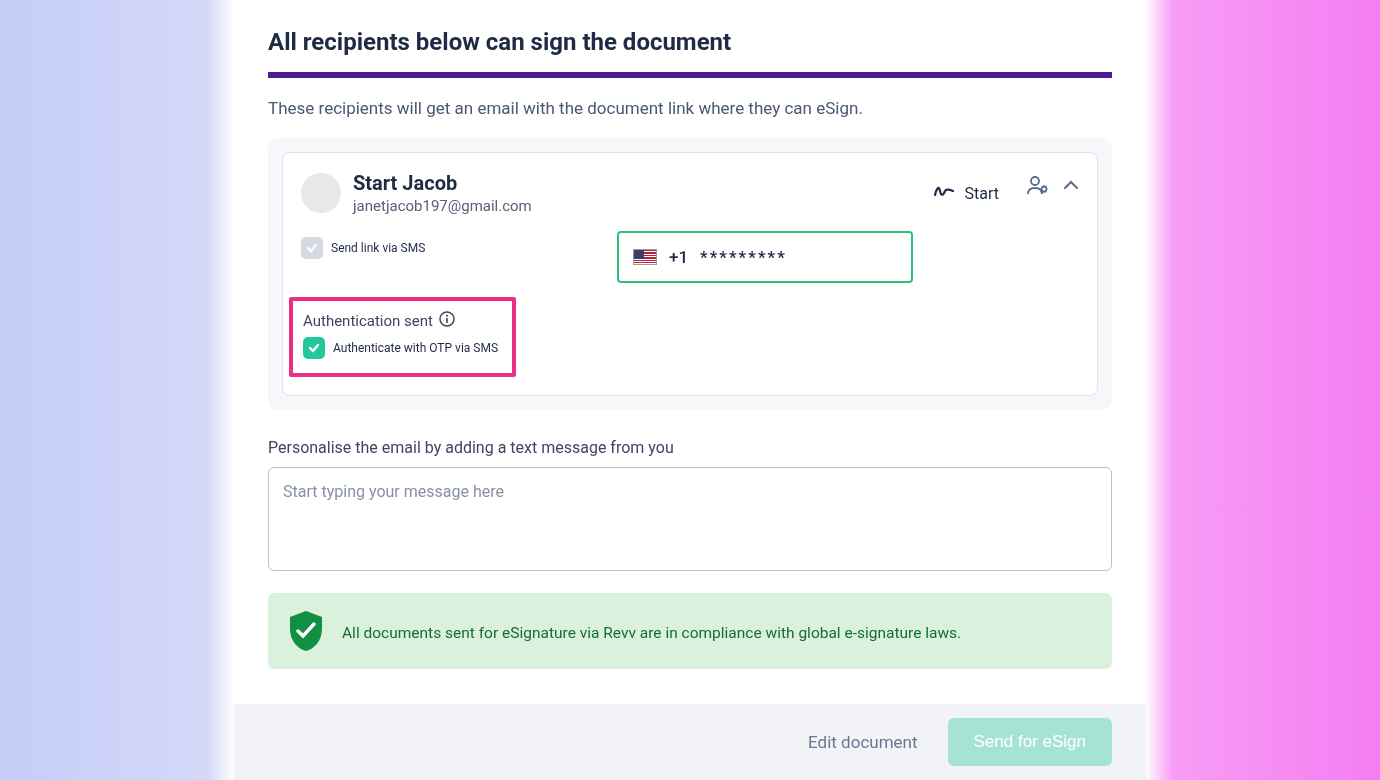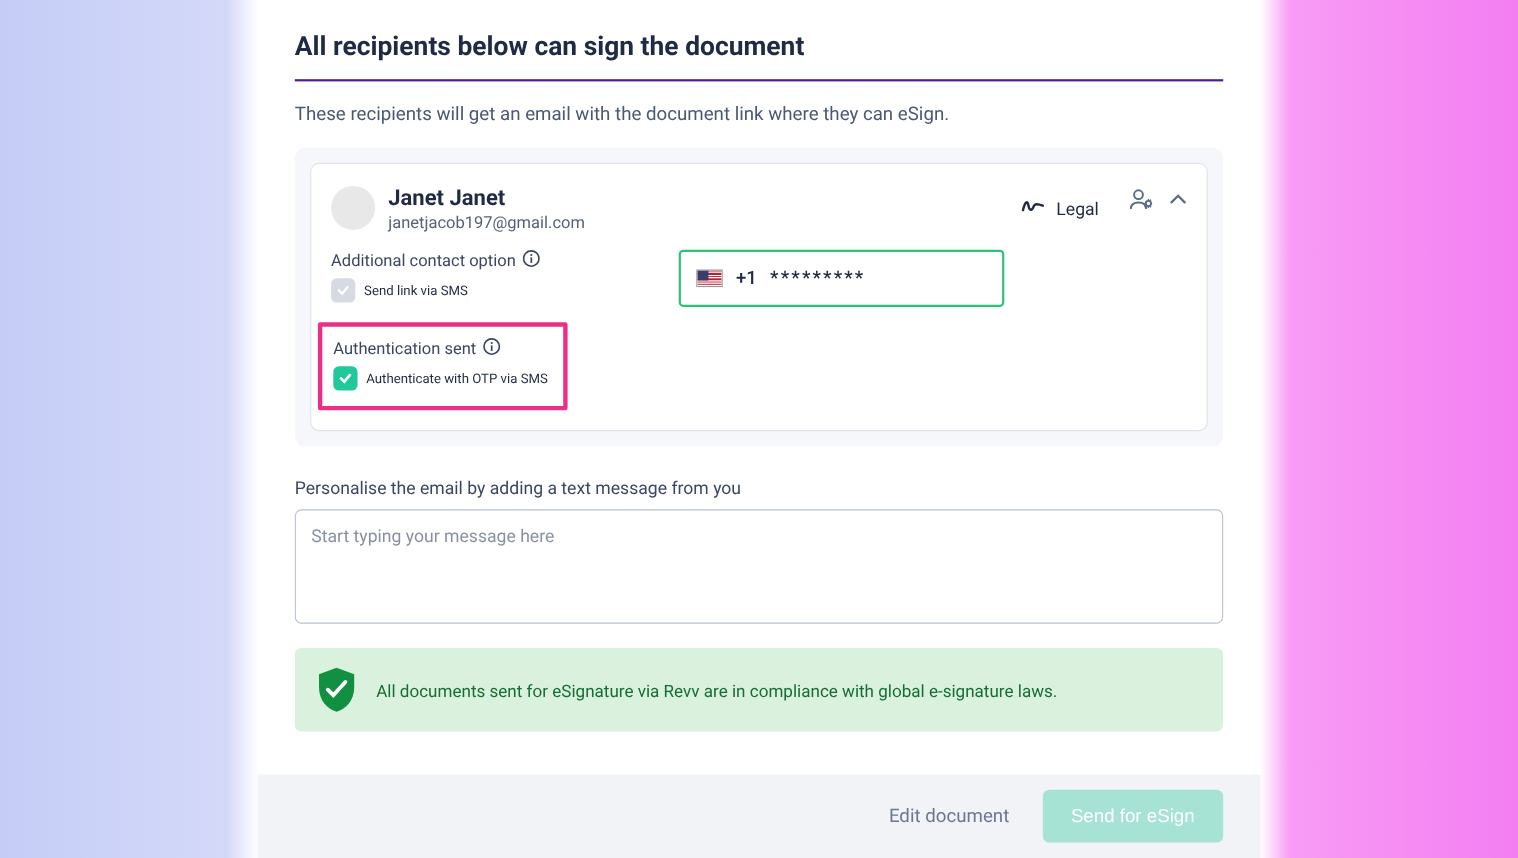--- a/index.html
+++ b/index.html
@@ -17,21 +17,21 @@
   width: 912px;
   height: 780px;
   padding: 28px 34px 0 34px;
   position: relative;
 }
 .title {
   font-size: 24px;
   font-weight: 700;
   color: #1f2a44;
   padding-bottom: 16px;
-  border-bottom: 2px solid #4c1d95;
+  border-bottom: 6px solid #4c1d95;
 }
 .subtitle {
   color: #4a5874;
   font-size: 17px;
   margin-top: 20px;
 }
 .recipient-outer {
   background: #f5f7fa;
   border-radius: 10px;
   padding: 14px;
@@ -185,60 +185,50 @@
 <div class="panel">
   <h1 class="title">All recipients below can sign the document</h1>
   <p class="subtitle">These recipients will get an email with the document link where they can eSign.</p>
 
   <div class="recipient-outer">
     <div class="recipient-card">
 
       <div class="rec-header">
         <div class="avatar"></div>
         <div class="name-block">
-          <div class="rec-name">Janet Janet</div>
+          <div class="rec-name">Start Jacob</div>
           <div class="rec-email">janetjacob197@gmail.com</div>
         </div>
         <div class="role-block">
           <span>
             <svg width="22" height="16" viewBox="0 0 22 16">
                 <path d="M2 12 C4 4,6 3,7 8 C8 13,10 13,12 8 C13 6,15 6,20 8" stroke="#1f2a44" stroke-width="2.2" fill="none" stroke-linecap="round"></path>
               </svg>
           </span>
-          <span class="role-text">Legal</span>
+          <span class="role-text">Start</span>
         </div>
         <div class="header-icons">
           <span class="icon-btn">
             <svg width="22" height="20" viewBox="0 0 22 20">
                 <circle cx="8" cy="6" r="4" fill="none" stroke="#5b6b8a" stroke-width="1.8"></circle>
                 <path d="M1 19c0-4 3-6 7-6s7 2 7 6" fill="none" stroke="#5b6b8a" stroke-width="1.8"></path>
                 <circle cx="17" cy="14" r="2.4" fill="none" stroke="#5b6b8a" stroke-width="1.6"></circle>
                 <path d="M17 10v1.4M17 16.6V18M13.6 14H15M19 14h1.4M14.6 11.6l1 1M18.4 16.4l1 1M18.4 11.6l1-1M14.6 16.4l-1 1" stroke="#5b6b8a" stroke-width="1.3"></path>
               </svg>
           </span>
           <span class="icon-btn">
             <svg width="16" height="10" viewBox="0 0 16 10">
                 <path d="M2 8l6-6 6 6" fill="none" stroke="#5b6b8a" stroke-width="2" stroke-linecap="round"></path>
               </svg>
           </span>
         </div>
       </div>
 
       <div class="row">
         <div class="left-col">
-          <div class="label-line">
-            <span>Additional contact option</span>
-            <span>
-              <svg width="16" height="16" viewBox="0 0 16 16">
-                  <circle cx="8" cy="8" r="7" fill="none" stroke="#3b4762" stroke-width="1.5"></circle>
-                  <circle cx="8" cy="4.8" r="1" fill="#3b4762"></circle>
-                  <rect x="7.2" y="7" width="1.6" height="5" fill="#3b4762"></rect>
-                </svg>
-            </span>
-          </div>
           <div class="check-line">
             <span class="chk disabled">
               <svg width="14" height="14" viewBox="0 0 14 14">
                   <path d="M3 7l3 3 5-6" stroke="#fff" stroke-width="2.2" fill="none" stroke-linecap="round"></path>
                 </svg>
             </span>
             <span class="check-text">Send link via SMS</span>
           </div>
         </div>
         <div class="phone-input">

